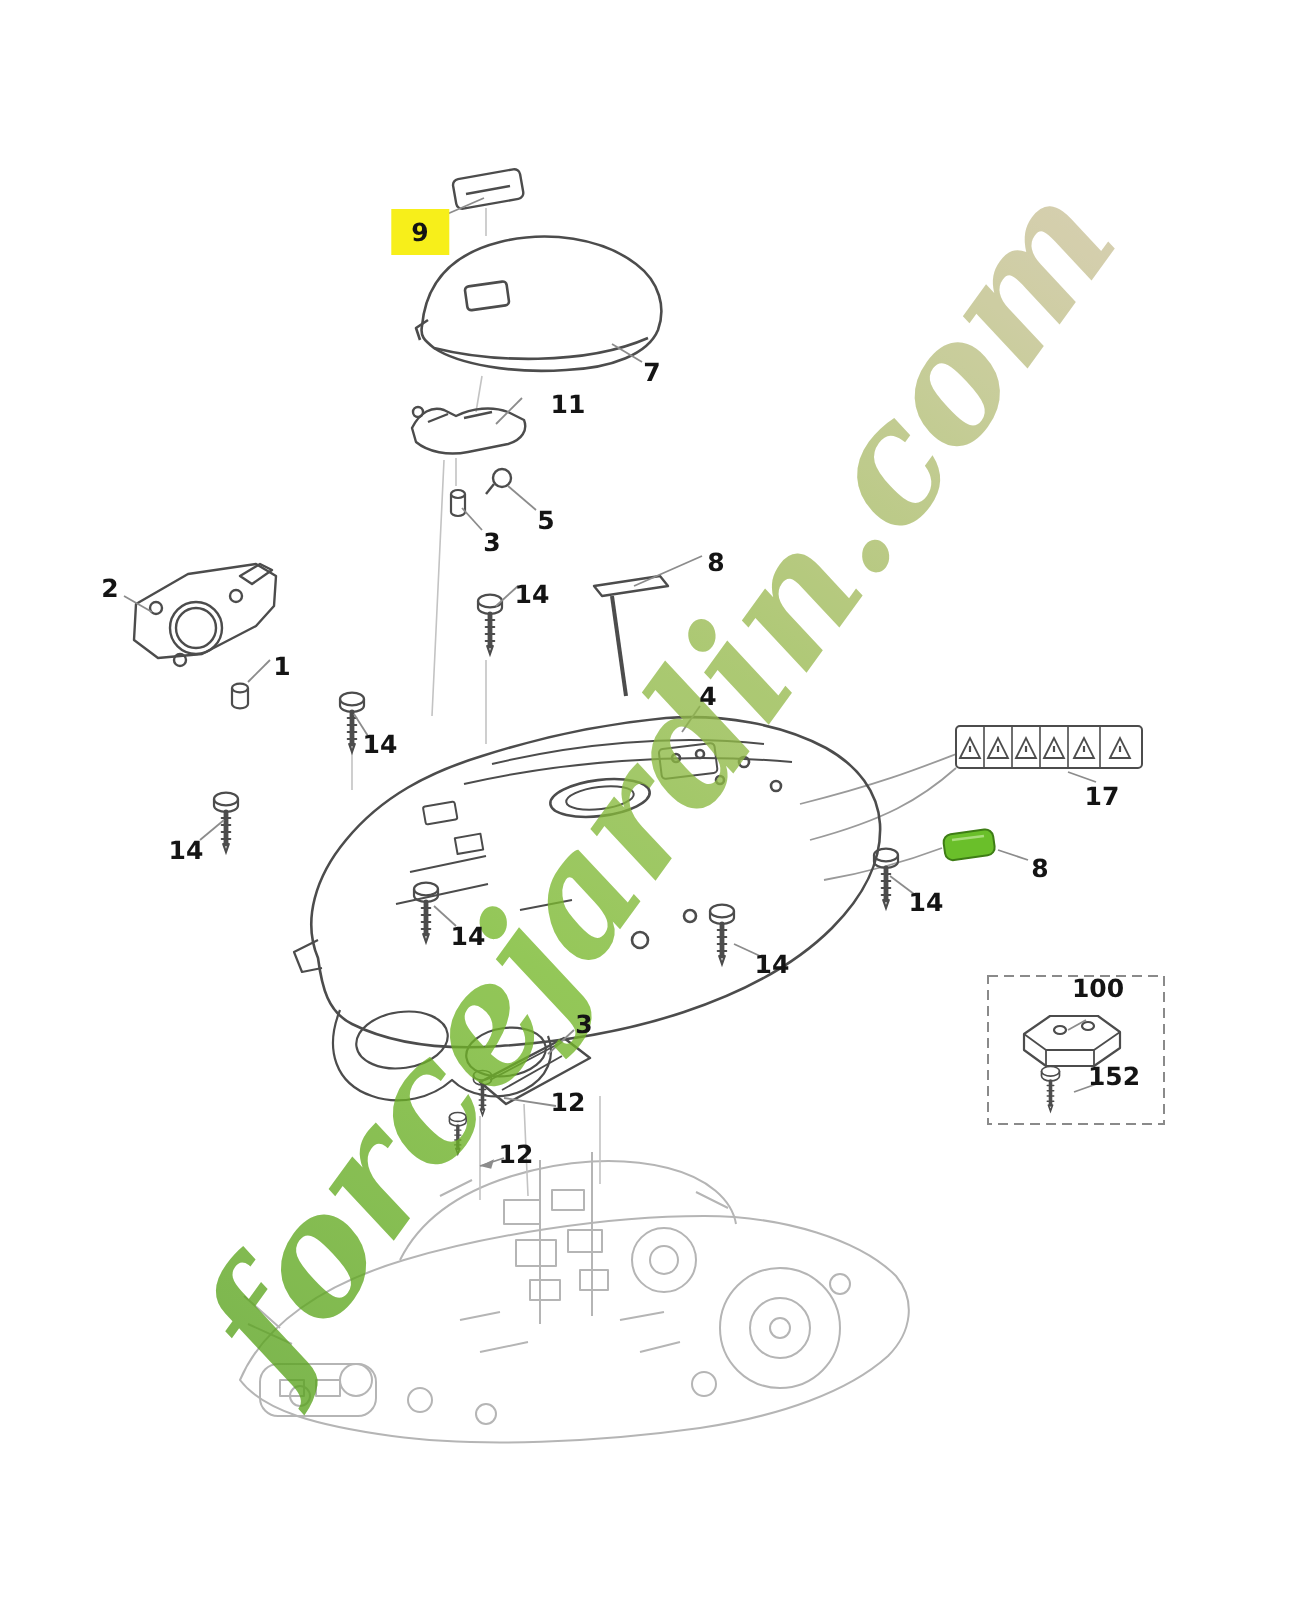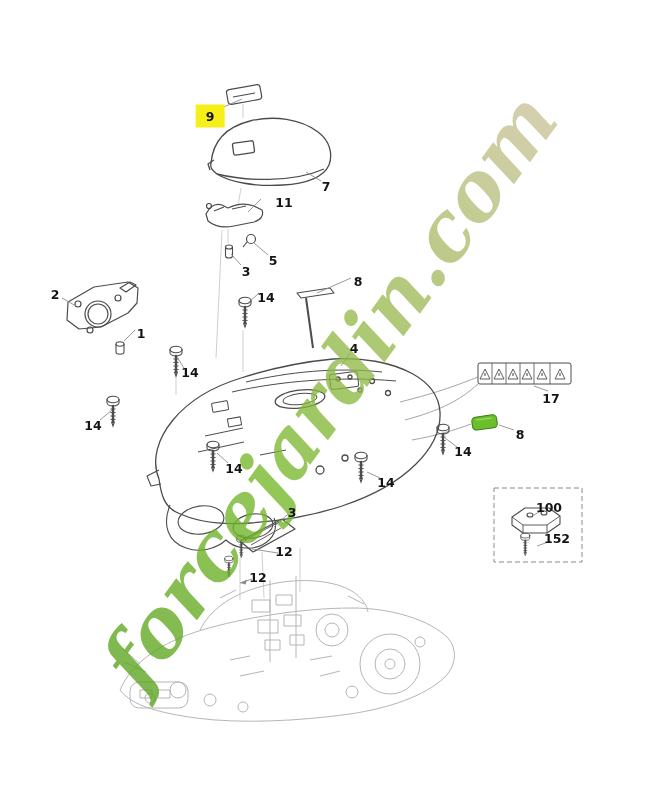--- a/index.html
+++ b/index.html
@@ -250,18 +250,18 @@
   <div class="callout" style="left:141px;top:333px">1</div>
   <div class="callout" style="left:190px;top:372px">14</div>
   <div class="callout" style="left:354px;top:348px">4</div>
   <div class="callout" style="left:551px;top:398px">17</div>
   <div class="callout" style="left:520px;top:434px">8</div>
   <div class="callout" style="left:93px;top:425px">14</div>
   <div class="callout" style="left:463px;top:451px">14</div>
   <div class="callout" style="left:234px;top:468px">14</div>
   <div class="callout" style="left:386px;top:482px">14</div>
   <div class="callout" style="left:292px;top:512px">3</div>
-  <div class="callout" style="left:549px;top:507px">100</div>
+  <div class="callout" style="left:549px;top:494px">100</div>
   <div class="callout" style="left:557px;top:538px">152</div>
   <div class="callout" style="left:284px;top:551px">12</div>
   <div class="callout" style="left:258px;top:577px">12</div>
 
 </div>
 
 </body></html>

